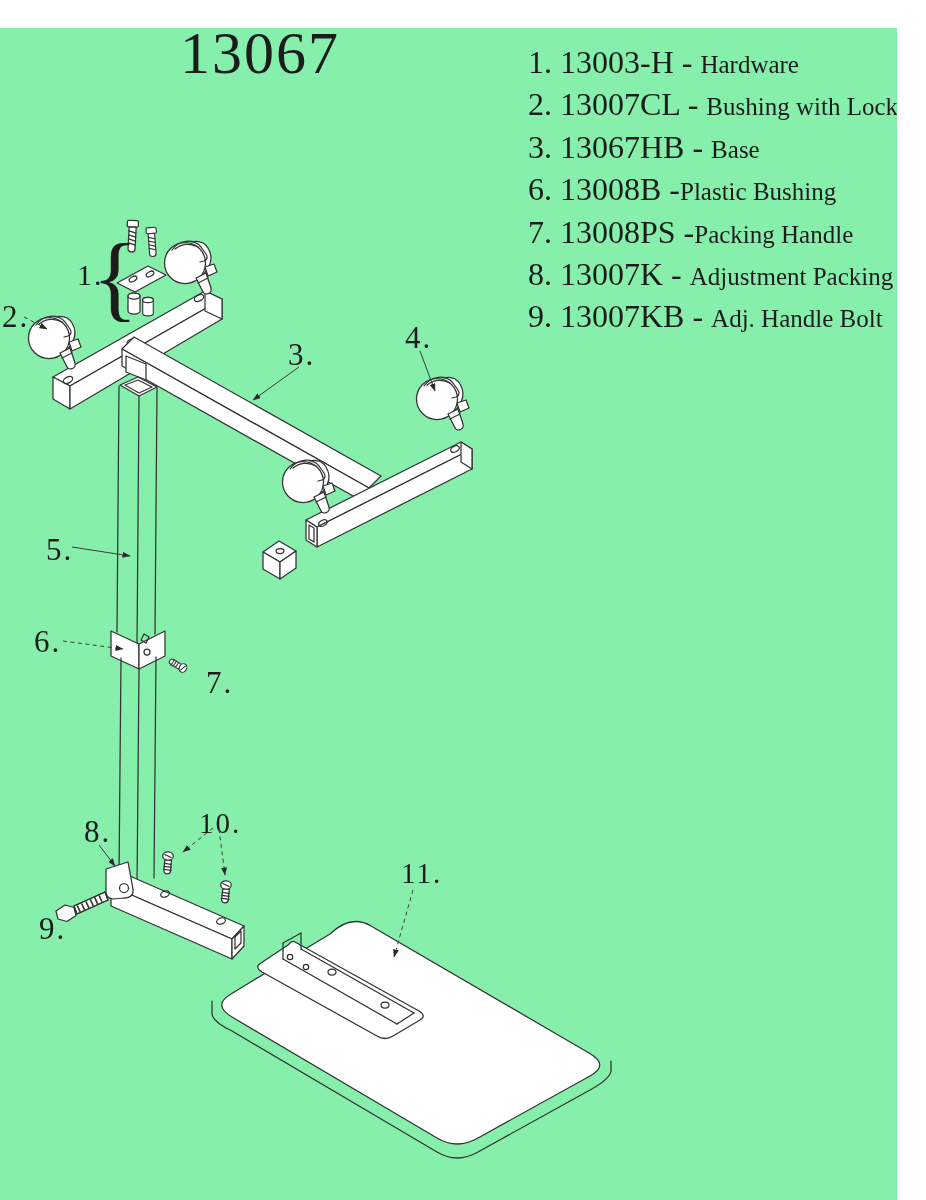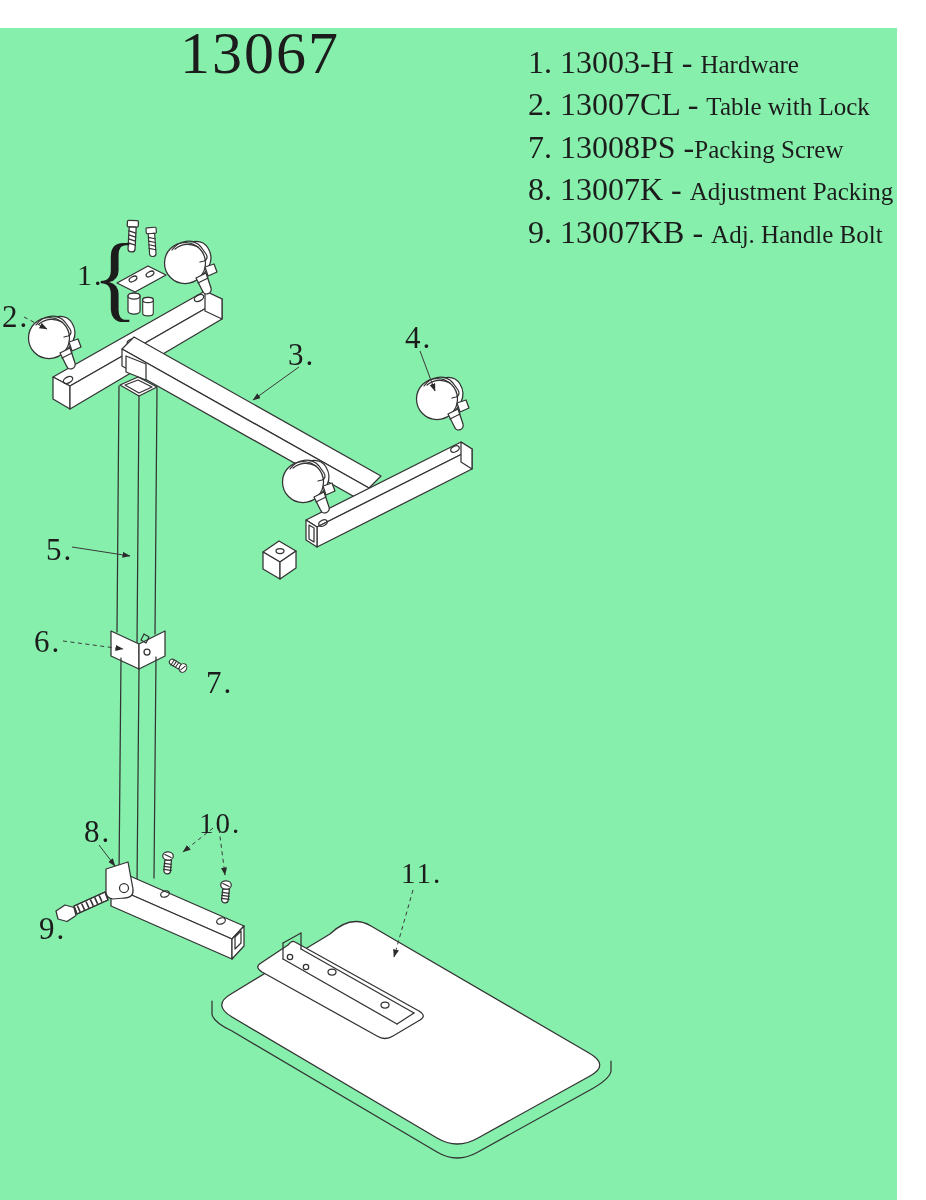--- a/index.html
+++ b/index.html
@@ -22,22 +22,24 @@
 </style>
 </head>
 <body>
 
 <div class="page">
 
   <h1 class="title">13067</h1>
 
   <div class="parts-list">
     <div class="part-row"><span class="part-code">1. 13003-H - </span><span class="part-desc">Hardware</span></div>
-    <div class="part-row"><span class="part-code">2. 13007CL - </span><span class="part-desc">Table with Lock</span></div>
-    <div class="part-row"><span class="part-code">7. 13008PS -</span><span class="part-desc">Packing Screw</span></div>
+    <div class="part-row"><span class="part-code">2. 13007CL - </span><span class="part-desc">Bushing with Lock</span></div>
+    <div class="part-row"><span class="part-code">3. 13067HB - </span><span class="part-desc">Base</span></div>
+    <div class="part-row"><span class="part-code">6. 13008B -</span><span class="part-desc">Plastic Bushing</span></div>
+    <div class="part-row"><span class="part-code">7. 13008PS -</span><span class="part-desc">Packing Handle</span></div>
     <div class="part-row"><span class="part-code">8. 13007K - </span><span class="part-desc">Adjustment Packing</span></div>
     <div class="part-row"><span class="part-code">9. 13007KB - </span><span class="part-desc">Adj. Handle Bolt</span></div>
   </div>
 
   <svg class="diagram" width="926" height="1200" viewBox="0 0 926 1200" xmlns="http://www.w3.org/2000/svg">
     <defs>
       <marker id="arw" markerWidth="10" markerHeight="8" refX="7.5" refY="3" orient="auto" markerUnits="userSpaceOnUse">
         <path d="M0,0 L8,3 L0,6 Z" fill="#2b2b2b"></path>
       </marker>
 

